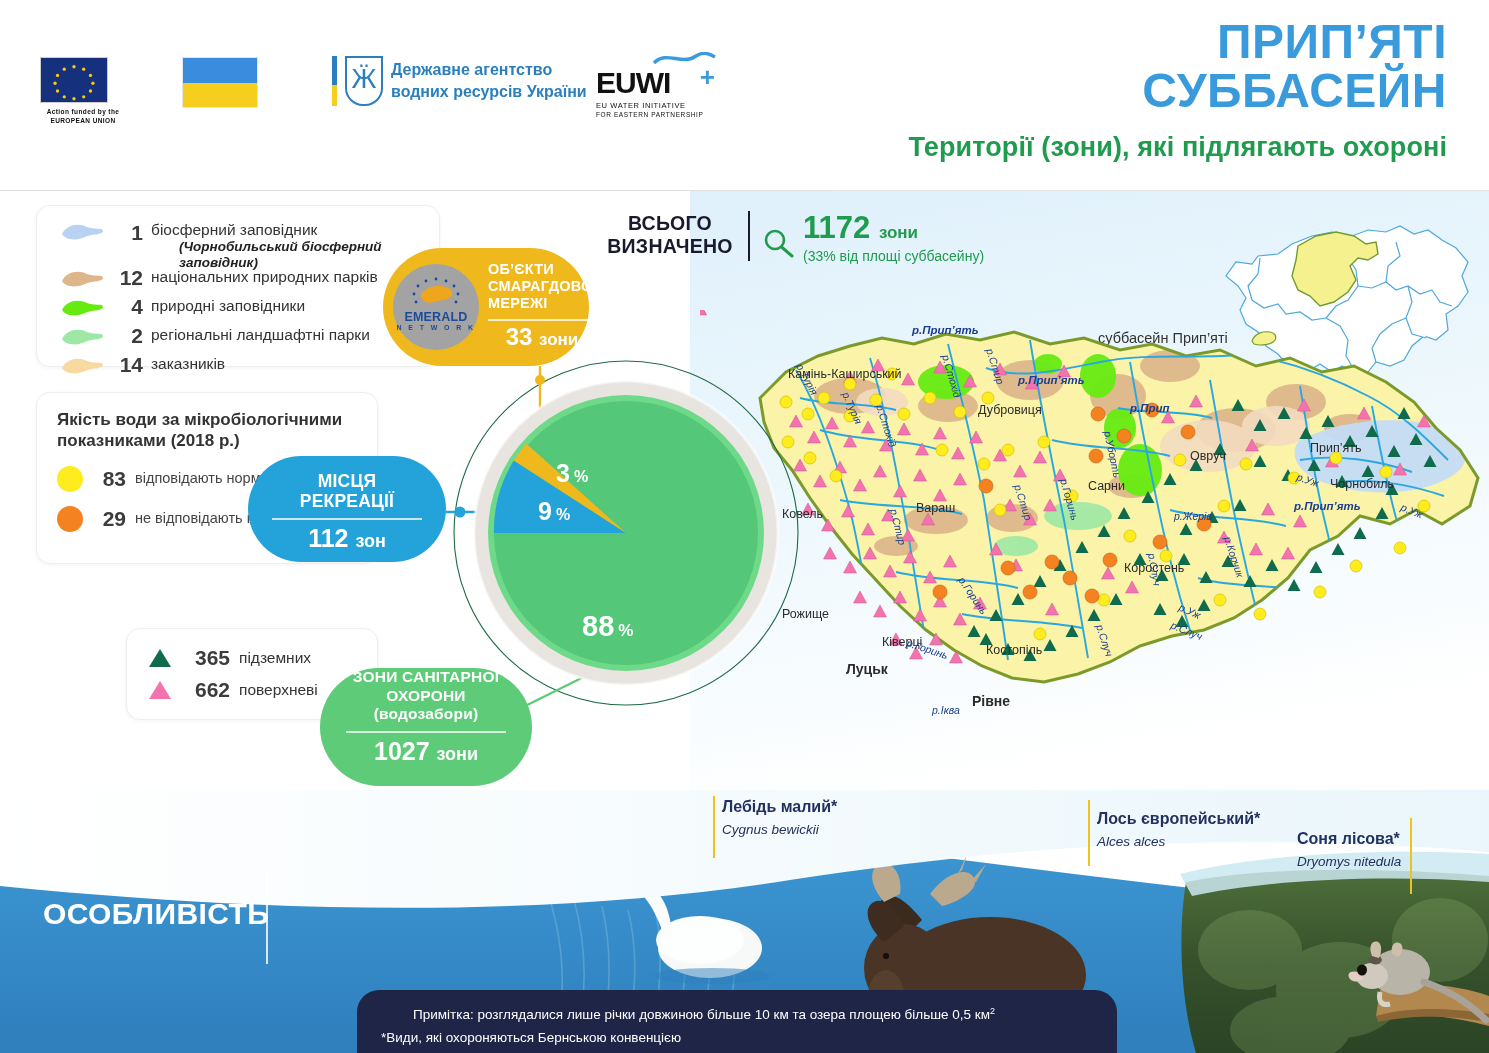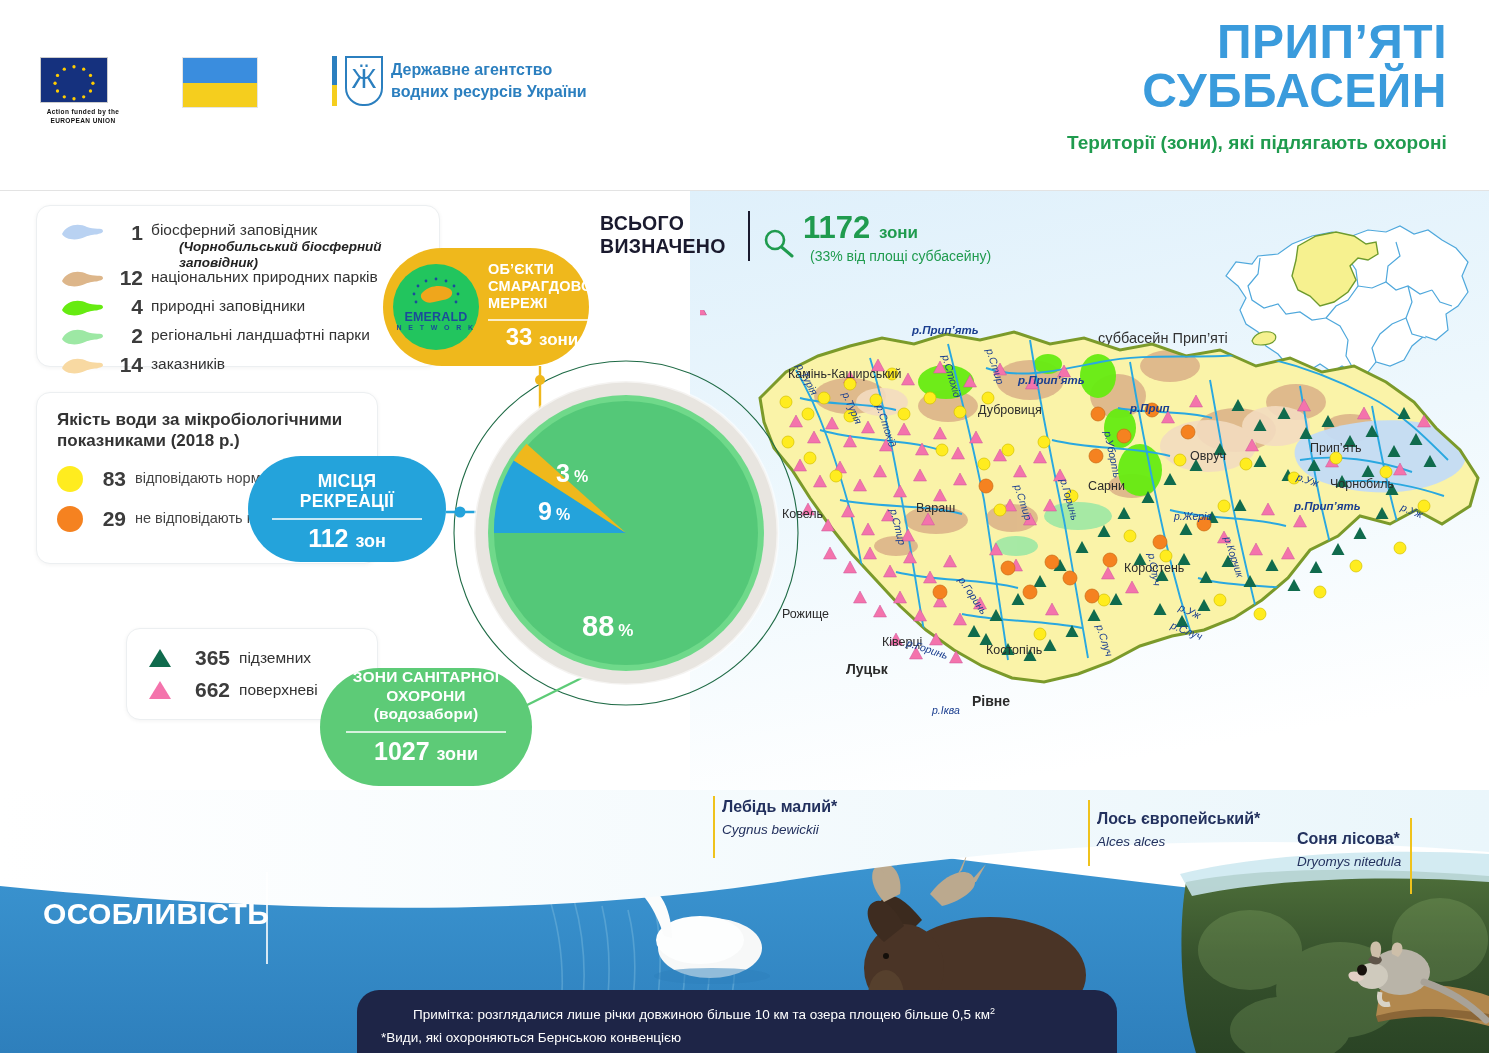--- a/index.html
+++ b/index.html
@@ -49,21 +49,21 @@
   .euwi-plus { color: #3A9BDC; font-size: 26px; position:absolute; right: 2px; top: -4px; font-weight: bold; }
   .euwi-sub1 { font-size: 7.5px; letter-spacing: .6px; color: #111; margin-top: 3px; }
   .euwi-sub2 { font-size: 6.5px; letter-spacing: .6px; color: #111; margin-top: 1px; }
 
   .title-block { position: absolute; right: 42px; top: 18px; text-align: right; }
   .title-main {
     font-size: 48px; font-weight: bold; color: #3A9BDC; line-height: 1.02;
     letter-spacing: .5px;
   }
   .title-sub {
-    font-size: 19px; font-weight: bold; color: #1F9B4E; margin-top: 16px; letter-spacing: .1px;
+    font-size: 27px; font-weight: bold; color: #1F9B4E; margin-top: 16px; letter-spacing: .1px;
   }
   .header-rule { position:absolute; left:0; top:190px; width:1489px; height:1px; background:#e3e3e3; }
 
   
   .map-bg {
     position: absolute; left: 690px; top: 191px; width: 799px; height: 620px;
     background: linear-gradient(170deg, #dff0fb 0%, #eef8fd 45%, #ffffff 85%);
   }
 
   
@@ -110,21 +110,21 @@
   .i-txt { font-size: 15.5px; color: #333; }
 
   
   .bubble { position: absolute; border-radius: 999px; color: #fff; text-align: center; }
   .bubble .divider { height: 2px; background: rgba(255,255,255,.75); margin: 6px auto 4px; }
   .bubble-emerald {
     left: 383px; top: 248px; width: 206px; height: 118px; background: #EFB81C;
     display: flex; align-items: center; padding-left: 10px;
   }
   .emerald-logo {
-    width: 86px; height: 86px; border-radius: 50%; background: #22c55e; flex: none;
+    width: 86px; height: 86px; border-radius: 50%; background: #a3a3a3; flex: none;
     display: flex; flex-direction: column; align-items: center; justify-content: center;
     position: relative;
   }
   .emerald-logo .stars { position:absolute; top:10px; left:0; width:100%; height:46px; }
   .emerald-logo .e1 { font-size: 12.5px; font-weight: bold; color: #1B4B9B; letter-spacing: .2px; }
   .emerald-logo .e2 { font-size: 7px; font-weight: bold; color: #1B4B9B; letter-spacing: 2.4px; }
   .emerald-right { padding-left: 9px; text-align: left; padding-bottom: 2px; flex:1; }
   .emerald-right .lbl { font-size: 14.5px; font-weight: bold; line-height: 1.16; letter-spacing: .2px; }
   .emerald-right .divider { margin: 7px 0 2px; width: 108px; }
   .emerald-right .val { font-size: 24px; font-weight: bold; text-align:center; width:108px; }
@@ -143,28 +143,28 @@
     left: 320px; top: 668px; width: 212px; height: 118px; background: #5DCB77;
   }
   .bubble-sanitary .lbl { font-size: 15.5px; font-weight: bold; line-height: 1.2; letter-spacing: .2px;}
   .bubble-sanitary .divider { width: 160px; margin-top: 7px; }
   .bubble-sanitary .val { font-size: 25px; font-weight: bold; }
   .bubble-sanitary .val small { font-size: 18px; }
 
   
   .total-block { position: absolute; left: 600px; top: 210px; width: 420px; height: 70px; }
   .total-words {
-    position: absolute; left: 0; top: 2px; width: 140px; text-align: left;
+    position: absolute; left: 0; top: 2px; width: 140px; text-align: center;
     font-size: 19.5px; font-weight: bold; color: #1A1A2E; line-height: 1.18; letter-spacing: .3px;
   }
   .total-bar { position: absolute; left: 148px; top: 1px; width: 2px; height: 50px; background: #1A1A2E; }
   .total-icon { position: absolute; left: 162px; top: 18px; width: 34px; height: 30px; }
   .total-num { position: absolute; left: 203px; top: 0px; font-size: 31px; font-weight: bold; color: #1F9B4E; }
   .total-num small { font-size: 17px; }
-  .total-note { position: absolute; left: 210px; top: 38px; font-size: 14px; color: #1F9B4E; }
+  .total-note { position: absolute; left: 203px; top: 38px; font-size: 14px; color: #1F9B4E; }
 
   
   .pie-wrap { position: absolute; left: 470px; top: 372px; width: 312px; height: 322px; }
 
   
   .connectors { position: absolute; left: 0; top: 0; width: 1489px; height: 1053px; pointer-events:none; }
 
   
   .bottom { position: absolute; left: 0; top: 790px; width: 1489px; height: 263px; overflow: hidden; }
   .bottom-water { position:absolute; inset:0; }
@@ -232,20 +232,33 @@
         </div>
       <div class="dawru-trident">
           <span>Ӝ</span>
         </div>
       <div class="dawru-text">
         <div>Державне агентство</div>
         <div>водних ресурсів України</div>
       </div>
     </div>
 
+    <div class="euwi">
+      <div class="euwi-wave">
+        <svg width="120" height="16" viewBox="0 0 120 16">
+          <path d="M58 11 C70 -2, 86 14, 100 4 C108 -1, 114 2, 119 5" fill="none" stroke="#3A9BDC" stroke-width="3.4"></path>
+        </svg>
+      </div>
+      <div class="euwi-main">
+        <span>EUWI</span>
+        <span class="euwi-plus">+</span>
+      </div>
+      <div class="euwi-sub1">EU WATER INITIATIVE</div>
+      <div class="euwi-sub2">FOR EASTERN PARTNERSHIP</div>
+    </div>
   </div>
 
   <div class="title-block">
     <div class="title-main">ПРИП’ЯТІ</div>
     <div class="title-main">СУББАСЕЙН</div>
     <div class="title-sub">Території (зони), які підлягають охороні</div>
   </div>
   <div class="header-rule"></div>
 
   <div class="map-bg"></div>

